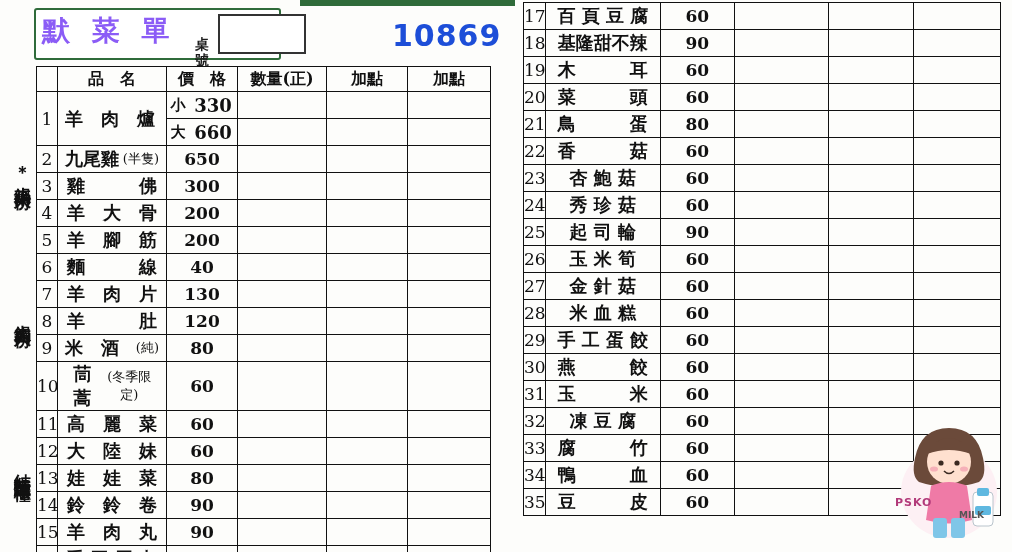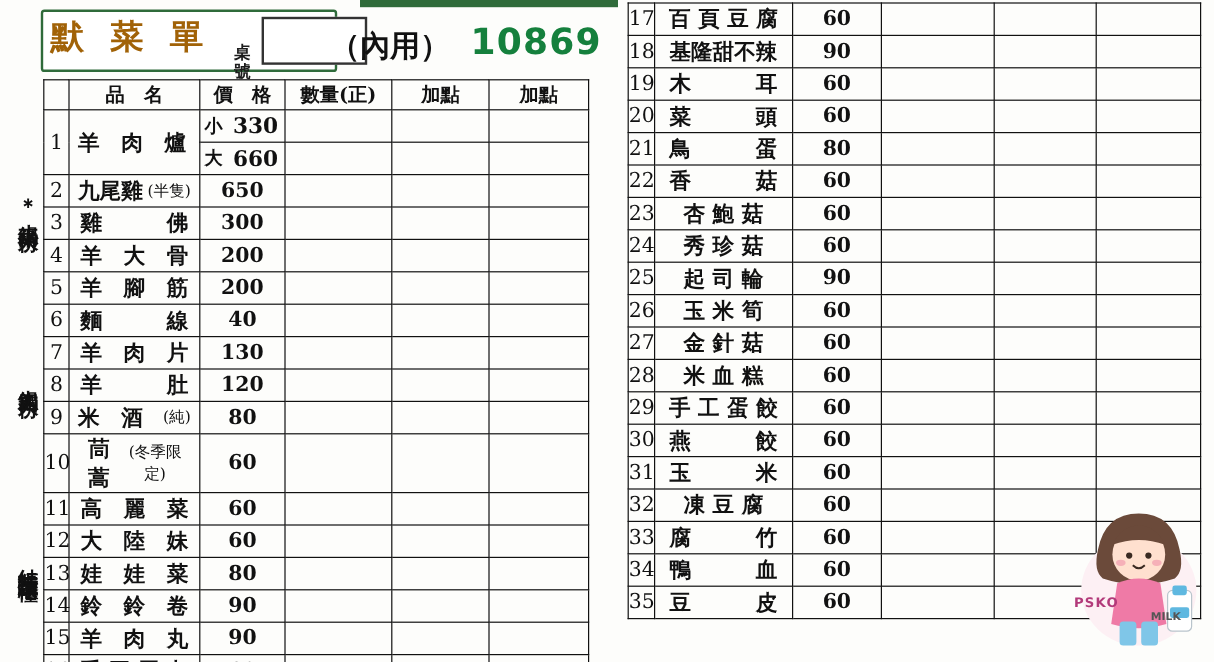--- a/index.html
+++ b/index.html
@@ -24,41 +24,41 @@
     position:absolute;left:0;top:0;width:505px;height:552px;
   }
   #logo{
     position:absolute;left:34px;top:8px;width:243px;height:48px;
     border:2px solid #2f6b3a;border-radius:3px;
     background:#ffffff;
   }
   #logo .big{
     position:absolute;left:6px;top:2px;
     font-family:"DejaVu Serif", serif;
-    font-size:28px;font-weight:bold;color:#a16207;letter-spacing:6px;
+    font-size:28px;font-weight:bold;color:#8b5cf6;letter-spacing:6px;
   }
   #logo .tbl-label{
     position:absolute;left:156px;top:4px;
     font-family:"DejaVu Serif", serif;
     font-size:14px;line-height:16px;color:#1c1c1c;font-weight:bold;
     width:20px;text-align:center;margin-top:22px;
   }
   #logo .tbl-box{
     position:absolute;left:182px;top:4px;width:84px;height:36px;
     border:2px solid #333;background:#fff;
   }
   #inuse{
     position:absolute;left:275px;top:22px;
     font-family:"DejaVu Serif", serif;
     font-size:25px;font-weight:bold;color:#111;
   }
   #ordernum{
     position:absolute;left:392px;top:18px;
     font-family:"DejaVu Sans", sans-serif;
-    font-size:30px;font-weight:bold;color:#15803d;letter-spacing:1px;
+    font-size:30px;font-weight:bold;color:#1d4ed8;letter-spacing:1px;
   }
 
   
   .vnote{
     position:absolute;left:6px;
     width:26px;
     font-family:"DejaVu Serif", serif;
     font-size:17px;font-weight:bold;color:#111;
     line-height:19px;text-align:center;
     writing-mode:vertical-rl;
@@ -154,21 +154,20 @@
   <div class="green-edge-top"></div>
 
   <div id="left">
 
     <div id="logo">
       <div class="big">默 菜 單</div>
       <div class="tbl-label">桌號</div>
       <div class="tbl-box"></div>
     </div>
 
-    <div id="inuse">（內用）</div>
     <div id="ordernum">10869</div>
 
     <div class="vnote" id="note1">＊小鍋兩人份</div>
     <div class="vnote" id="note2">大鍋四人份</div>
     <div class="vnote" id="note3">結帳請至櫃檯</div>
 
     <table id="ltable">
       <thead>
         <tr>
           <th class="c-idx"></th>

